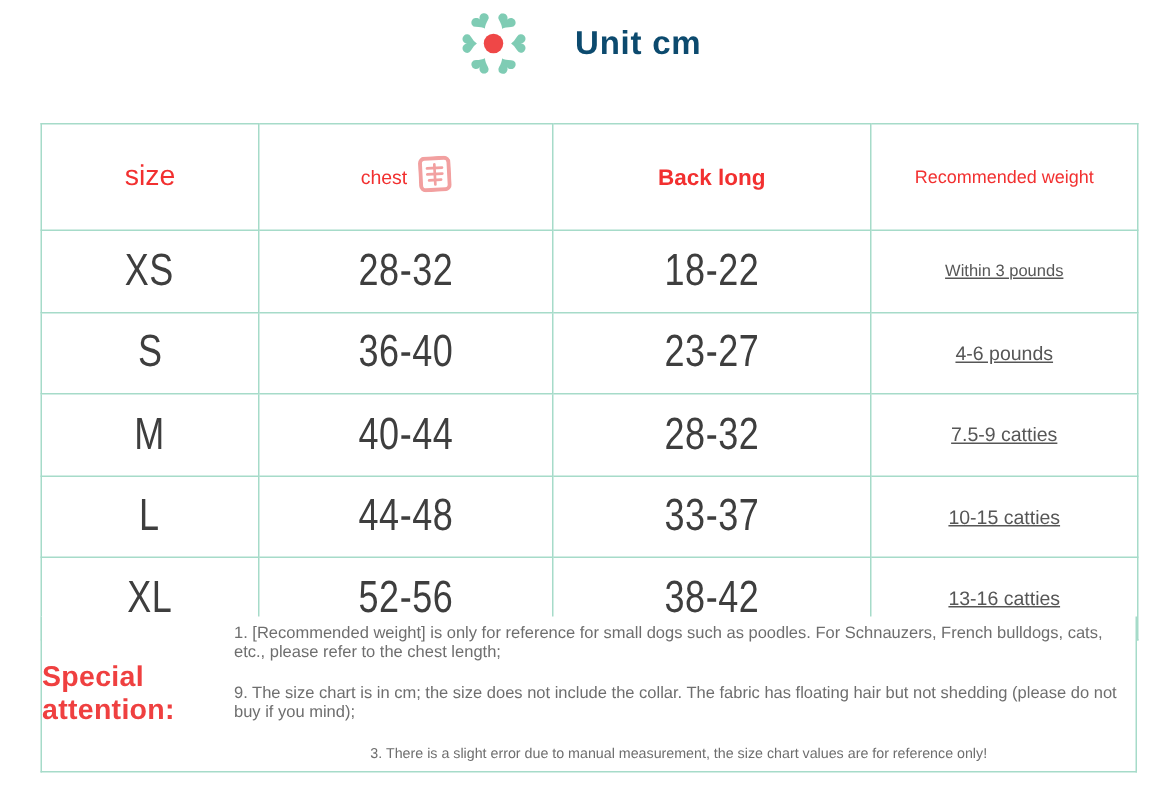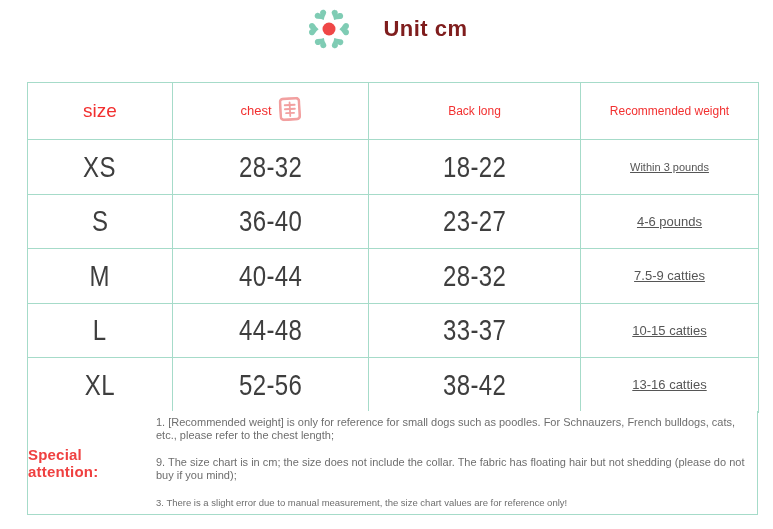--- a/index.html
+++ b/index.html
@@ -15,57 +15,57 @@
   .flower{position:relative;width:48px;height:48px;}
   .flower .petal{
     position:absolute;left:50%;top:50%;width:18px;height:18px;
     color:#7fccb4;font-size:17px;line-height:18px;text-align:center;
     font-family:"DejaVu Sans", sans-serif;
   }
   .flower .center-dot{
     position:absolute;left:50%;top:50%;width:13px;height:13px;border-radius:50%;
     background:#ef4747;transform:translate(-50%,-50%);
   }
-  .unit-title{color:#7f1d1d;font-size:22px;font-weight:bold;letter-spacing:.5px;}
+  .unit-title{color:#0c4a6e;font-size:22px;font-weight:bold;letter-spacing:.5px;}
 
   
   table.size-table{
     position:absolute;left:27px;top:82px;width:731px;
     border-collapse:collapse;table-layout:fixed;background:#fff;
   }
   .size-table th,.size-table td{
     border:1.5px solid #a6dbc9;text-align:center;vertical-align:middle;padding:0;
   }
-  .size-table thead tr{height:57px;}
+  .size-table thead tr{height:71px;}
   .size-table tbody tr{height:54.5px;}
   .h-size{font-size:19px;color:#f23030;font-weight:normal;}
   .h-chest{font-size:13px;color:#f23030;font-weight:normal;}
-  .h-back{font-size:12px;color:#f23030;font-weight:normal;}
+  .h-back{font-size:15px;color:#f23030;font-weight:bold;}
   .h-weight{font-size:12px;color:#f23030;font-weight:normal;}
   .stamp{display:inline-block;vertical-align:middle;margin-left:7px;transform:rotate(-3deg);}
   .cond{
     display:inline-block;transform:scaleX(0.8);transform-origin:center;
     font-size:30px;color:#3e3e3e;letter-spacing:.5px;
   }
   .weight-cell{font-size:13px;color:#565656;text-decoration:underline;}
   .weight-small{font-size:11px;}
 
   
   .notes-box{
     position:absolute;left:27px;top:411px;width:731px;height:104px;
     border:1.5px solid #a6dbc9;border-top:none;box-sizing:border-box;
     display:flex;align-items:stretch;background:#fff;
   }
   .notes-label{
     width:128px;flex:0 0 128px;display:flex;align-items:center;justify-content:center;
-    color:#ef4040;font-size:15px;font-weight:bold;letter-spacing:.2px;
+    color:#ef4040;font-size:19px;font-weight:bold;letter-spacing:.2px;
   }
   .notes-list{
     flex:1;display:flex;flex-direction:column;justify-content:center;
-    gap:14px;padding-right:8px;color:#6e6e6e;
+    gap:14px;padding-right:8px;color:#6e6e6e;align-items:center;
   }
   .note-item{font-size:11px;line-height:13px;}
   .note-item.small{font-size:9.5px;}
 </style>
 </head>
 <body>
 
 <div class="top-header">
   <div class="flower">
     <span class="petal" style="transform:translate(-50%,-50%) rotate(-30deg) translateY(-15px);">❤</span>

